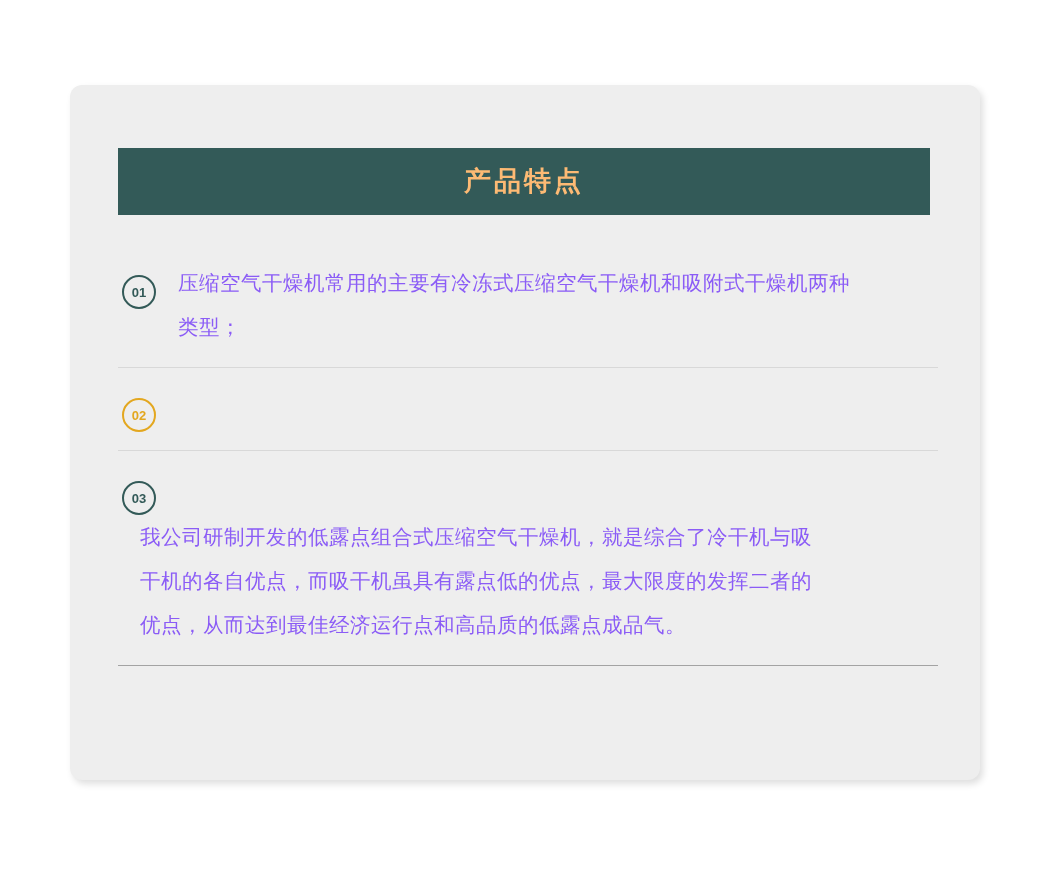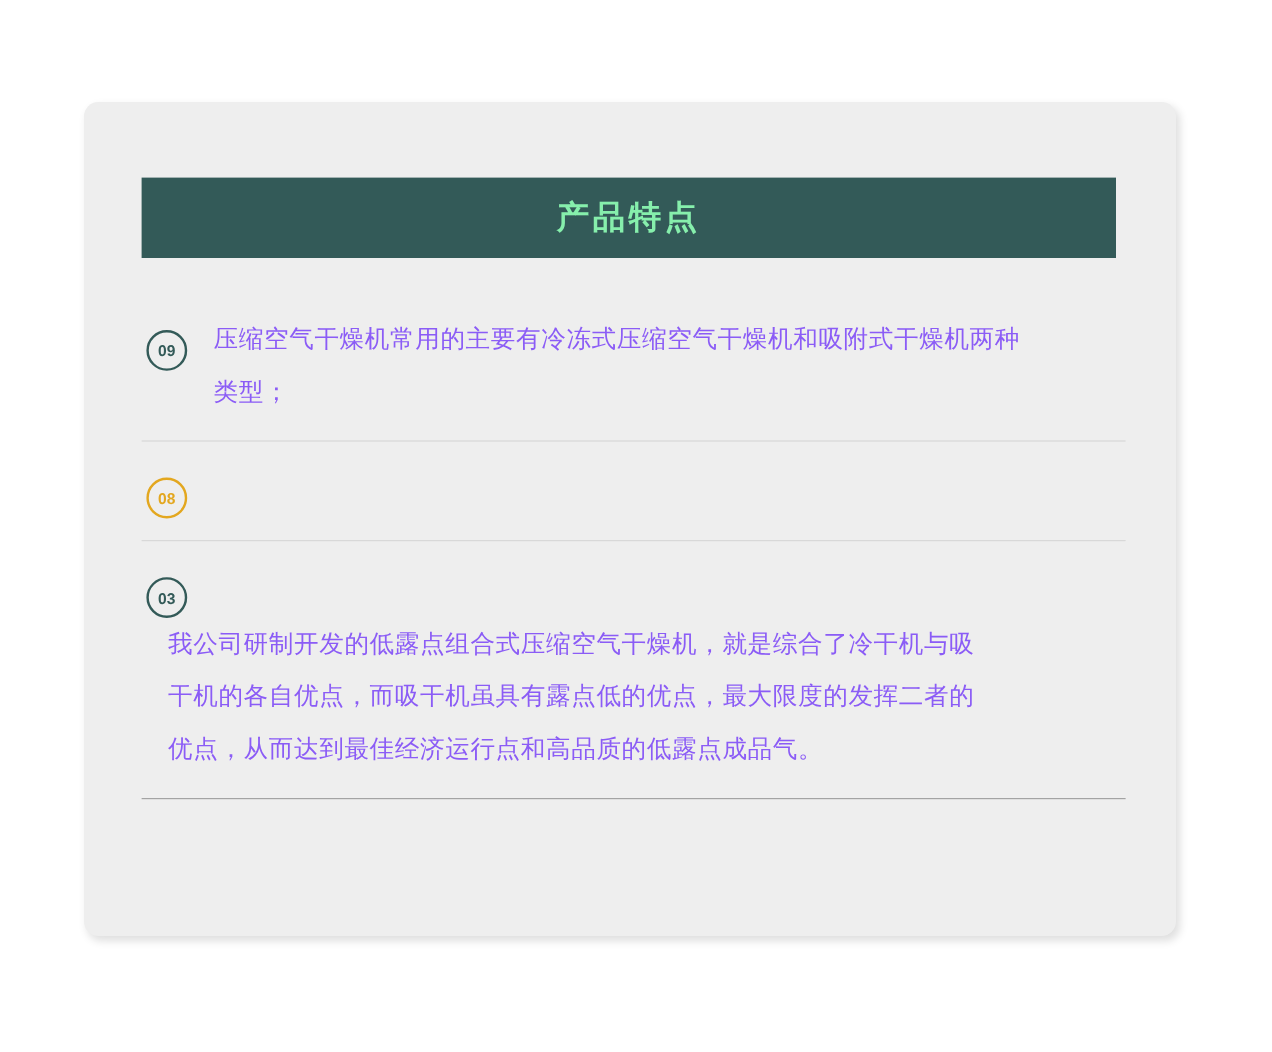--- a/index.html
+++ b/index.html
@@ -35,21 +35,21 @@
     left: 48px;
     top: 63px;
     width: 812px;
     height: 67px;
     background: #335a58;
     display: flex;
     align-items: center;
     justify-content: center;
   }
   .title-bar .title-text {
-    color: #86efac;
+    color: #fdba74;
     font-size: 27px;
     font-weight: bold;
     letter-spacing: 3px;
     line-height: 1;
   }
   .items {
     position: absolute;
     left: 48px;
     top: 160px;
     width: 820px;
@@ -101,26 +101,26 @@
 <div class="page">
   <div class="card">
 
     <div class="title-bar">
       <span class="title-text">产品特点</span>
     </div>
 
     <div class="items">
 
       <div class="item">
-        <span class="badge">09</span>
+        <span class="badge">01</span>
         <span class="item-text">压缩空气干燥机常用的主要有冷冻式压缩空气干燥机和吸附式干燥机两种类型；</span>
       </div>
 
       <div class="item">
-        <span class="badge amber">08</span>
+        <span class="badge amber">02</span>
       </div>
 
       <div class="item">
         <span class="badge">03</span>
         <span class="item-text">我公司研制开发的低露点组合式压缩空气干燥机，就是综合了冷干机与吸干机的各自优点，而吸干机虽具有露点低的优点，最大限度的发挥二者的优点，从而达到最佳经济运行点和高品质的低露点成品气。</span>
       </div>
 
     </div>
   </div>
 </div>

